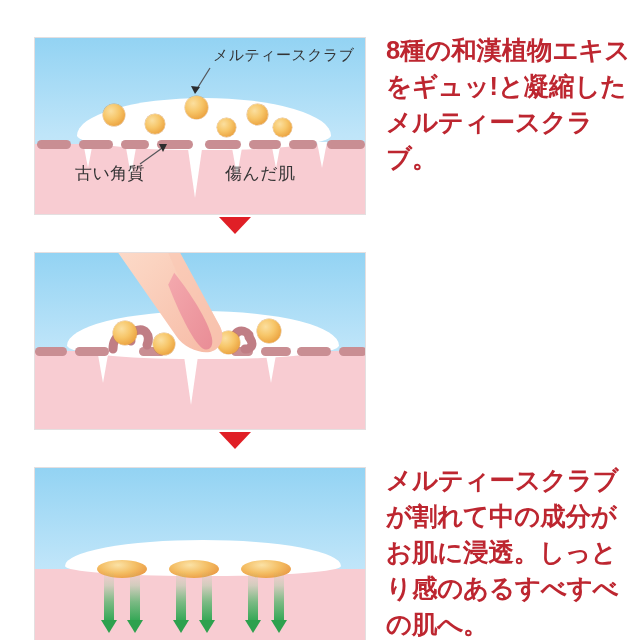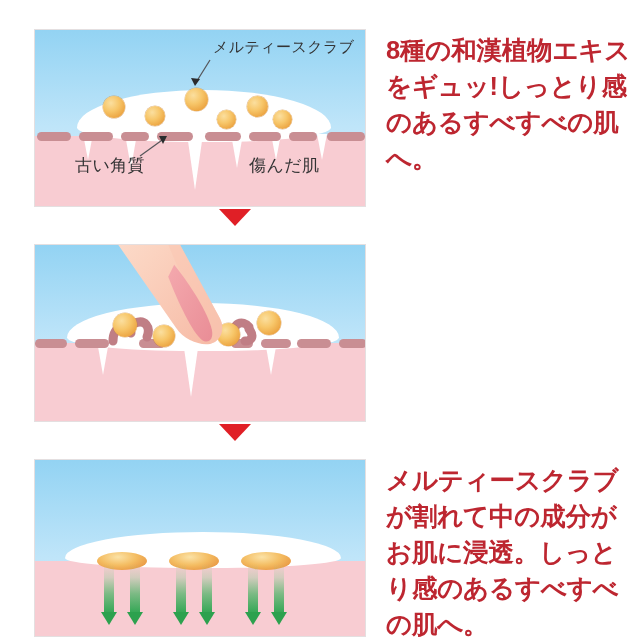--- a/index.html
+++ b/index.html
@@ -4,21 +4,21 @@
 <style>
   html,body{margin:0;padding:0;}
   body{
     width:640px;height:640px;background:#ffffff;
     font-family:"Liberation Sans","DejaVu Sans",sans-serif;
     overflow:hidden;position:relative;
   }
   #root{position:absolute;left:0;top:0;width:640px;height:640px;}
 
   
-  .col-left{position:absolute;left:34px;top:0;width:334px;height:500px;}
+  .col-left{position:absolute;left:34px;top:8px;width:334px;height:500px;}
   .col-right{position:absolute;left:386px;top:0;width:250px;height:640px;}
 
   
   .panel{
     position:absolute;left:0;width:332px;height:178px;
     border:1px solid #e4dfe0;box-sizing:border-box;overflow:hidden;
     background:linear-gradient(180deg,#93d3f3 0%,#bfe5f9 55%,#d2edfb 100%);
   }
   #panel1{top:29px;}
   #panel2{top:244px;}
@@ -138,21 +138,21 @@
 
       <svg class="leader" style="left:0;top:0;" width="332" height="178">
         <line x1="175" y1="30" x2="160" y2="54" stroke="#55565a" stroke-width="1.2"></line>
         <polygon points="160,56 156,48 165,49" fill="#2b2c2e"></polygon>
         <line x1="105" y1="126" x2="130" y2="108" stroke="#55565a" stroke-width="1.2"></line>
         <polygon points="132,106 124,106 128,114" fill="#2b2c2e"></polygon>
       </svg>
 
       <div class="plabel" style="left:178px;top:8px;">メルティースクラブ</div>
       <div class="plabel" style="left:40px;top:124px;font-size:17px;">古い角質</div>
-      <div class="plabel" style="left:190px;top:124px;font-size:17px;margin-left:24px;">傷んだ肌</div>
+      <div class="plabel" style="left:190px;top:124px;font-size:17px;">傷んだ肌</div>
     </div>
 
     <div class="tri-down" id="tri1"></div>
 
     <div class="panel" id="panel2">
 
       <div class="skin" style="top:98px;height:80px;"></div>
 
       <div class="cream" style="left:32px;top:58px;width:272px;height:48px;"></div>
 
@@ -233,17 +233,17 @@
           <div class="head" style="top:48px;"></div>
       </div>
       <div class="garrow" style="left:236px;top:104px;">
         <div class="shaft" style="height:48px;"></div>
           <div class="head" style="top:48px;"></div>
       </div>
     </div>
   </div>
 
   <div class="col-right">
-    <div class="rtext" id="rtext1">8種の和漢植物エキスをギュッ!しっとり感のあるすべすべの肌へ。</div>
+    <div class="rtext" id="rtext1">8種の和漢植物エキスをギュッ!と凝縮したメルティースクラブ。</div>
     <div class="rtext" id="rtext3">メルティースクラブが割れて中の成分がお肌に浸透。しっとり感のあるすべすべの肌へ。</div>
   </div>
 
 </div>
 
 </body></html>

